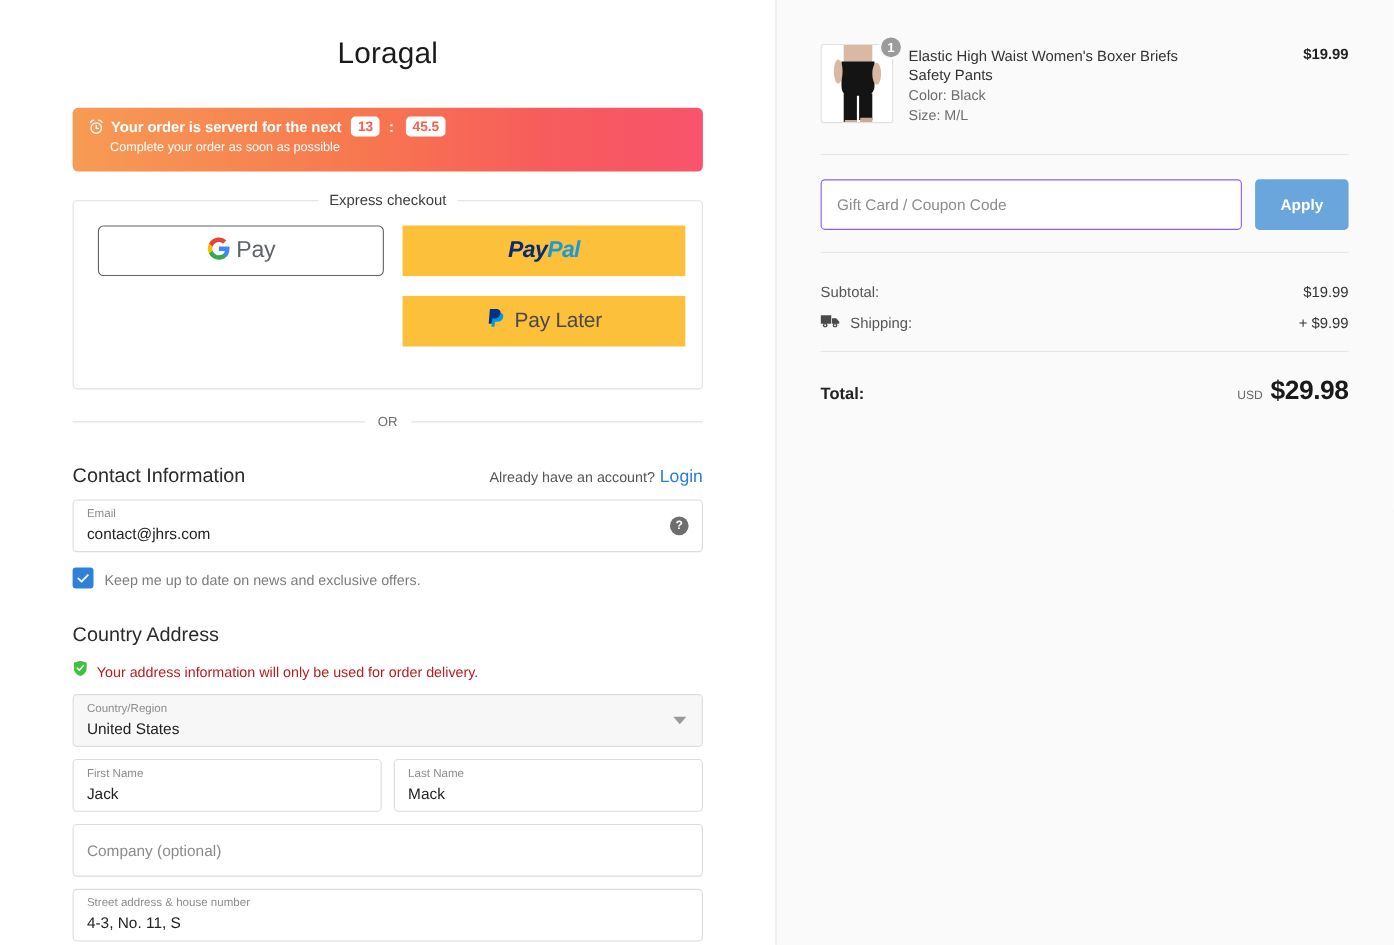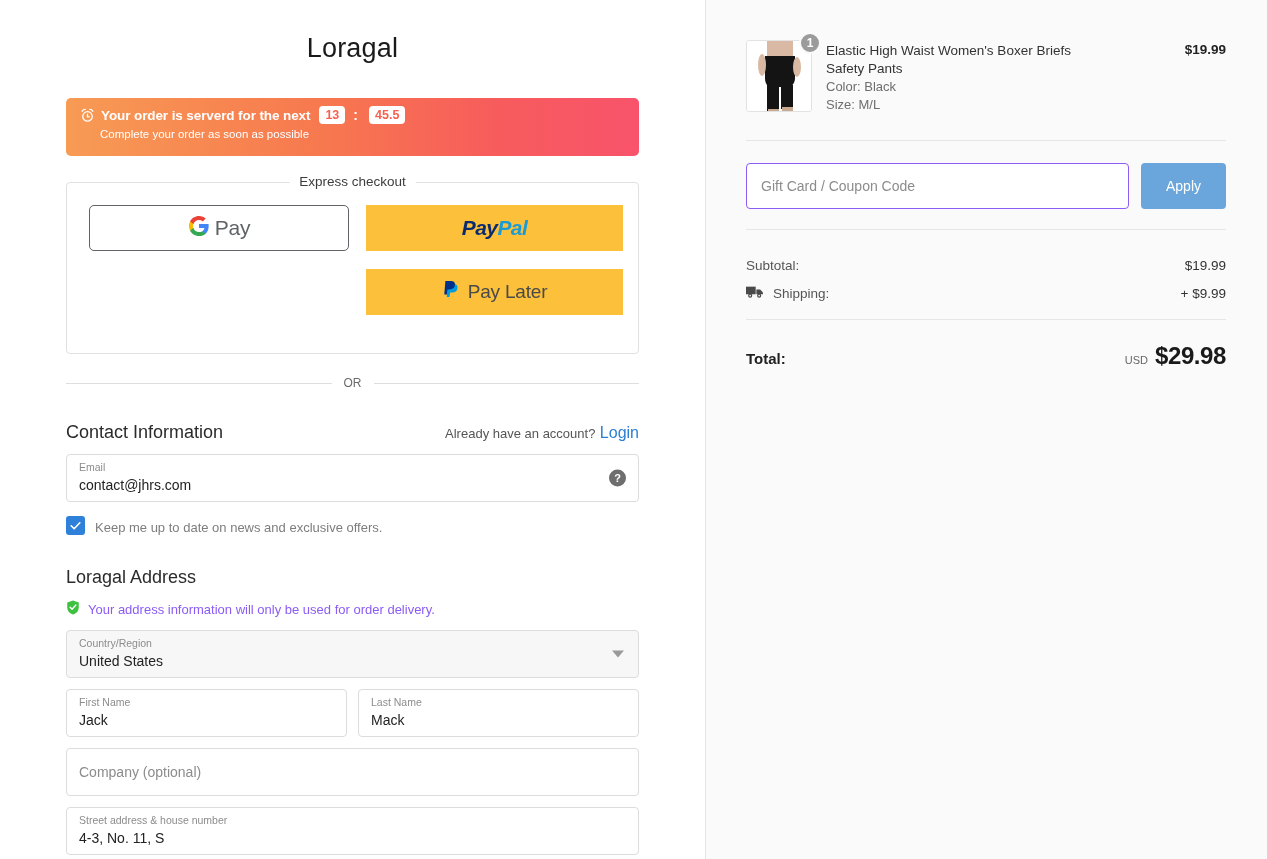--- a/index.html
+++ b/index.html
@@ -123,21 +123,21 @@
 
   .checkline { display: flex; align-items: flex-end; gap: 10px; margin-top: 14px; }
   .cbox {
     width: 19px; height: 19px; border-radius: 3px; background: #2f80d8;
     display: flex; align-items: center; justify-content: center; cursor: pointer;
   }
   .cbox svg { width: 13px; height: 13px; }
   .checktext { font-size: 13px; color: #7d7d7d; }
 
   .privacy-line { display: flex; align-items: center; gap: 8px; margin-top: 12px; }
-  .privacy-text { font-size: 13px; color: #8b5cf6; }
+  .privacy-text { font-size: 13px; color: #b91c1c; }
 
   
   .right { width: 561px; height: 859px; background: #fafafa; padding: 40px 41px 0 40px; }
   .cart-item { display: flex; gap: 14px; align-items: flex-start; }
   .thumb-wrap { position: relative; width: 66px; flex-shrink: 0; }
   .thumb {
     width: 66px; height: 72px; border: 1px solid #e2e2e2; border-radius: 3px;
     background: #fff; overflow: hidden; position: relative;
   }
   .qty-badge {
@@ -154,21 +154,21 @@
   .hr { height: 1px; background: #e6e6e6; margin: 26px 0 0; }
 
   .coupon-row { display: flex; gap: 12px; margin-top: 22px; }
   .coupon-input {
     flex: 1; height: 46px; border: 1px solid #8b5cf6; border-radius: 4px;
     background: #fff; font-size: 14px; color: #8c8c8c; padding: 0 14px; line-height: 44px;
     cursor: text;
   }
   .apply-btn {
     width: 85px; height: 46px; background: #6aa6db; border: none; border-radius: 4px;
-    color: #fff; font-size: 14px; font-weight: normal; cursor: pointer;
+    color: #fff; font-size: 14px; font-weight: bold; cursor: pointer;
   }
 
   .totals { margin-top: 22px; }
   .trow { display: flex; justify-content: space-between; align-items: center; padding: 6px 0; }
   .tlabel { font-size: 13.5px; color: #555; display: flex; align-items: center; gap: 9px; }
   .tval { font-size: 13.5px; color: #333; }
   .grand { display: flex; justify-content: space-between; align-items: baseline; margin-top: 22px; }
   .grand-label { font-size: 15px; font-weight: bold; color: #222; }
   .grand-right { display: flex; align-items: baseline; gap: 7px; }
   .usd { font-size: 11px; color: #666; }
@@ -258,21 +258,21 @@
       <div class="checkline">
         <div class="cbox">
           <svg viewBox="0 0 24 24">
               <path d="M4 12.5l5.5 5.5L20 7" fill="none" stroke="#fff" stroke-width="3" stroke-linecap="round" stroke-linejoin="round"></path>
             </svg>
         </div>
         <span class="checktext">Keep me up to date on news and exclusive offers.</span>
       </div>
 
       <div class="section-head">
-        <div class="section-title">Loragal Address</div>
+        <div class="section-title">Country Address</div>
       </div>
 
       <div class="privacy-line">
         <span>
           <svg width="14" height="15" viewBox="0 0 24 26">
             <path fill="#3ec13e" d="M12 1l10 3.4v8.2C22 19 17.6 23.6 12 25.2 6.4 23.6 2 19 2 12.6V4.4L12 1z"></path>
             <path d="M7 12.6l3.4 3.4L17 8.8" fill="none" stroke="#fff" stroke-width="2.4" stroke-linecap="round" stroke-linejoin="round"></path>
           </svg>
         </span>
         <span class="privacy-text">Your address information will only be used for order delivery.</span>

